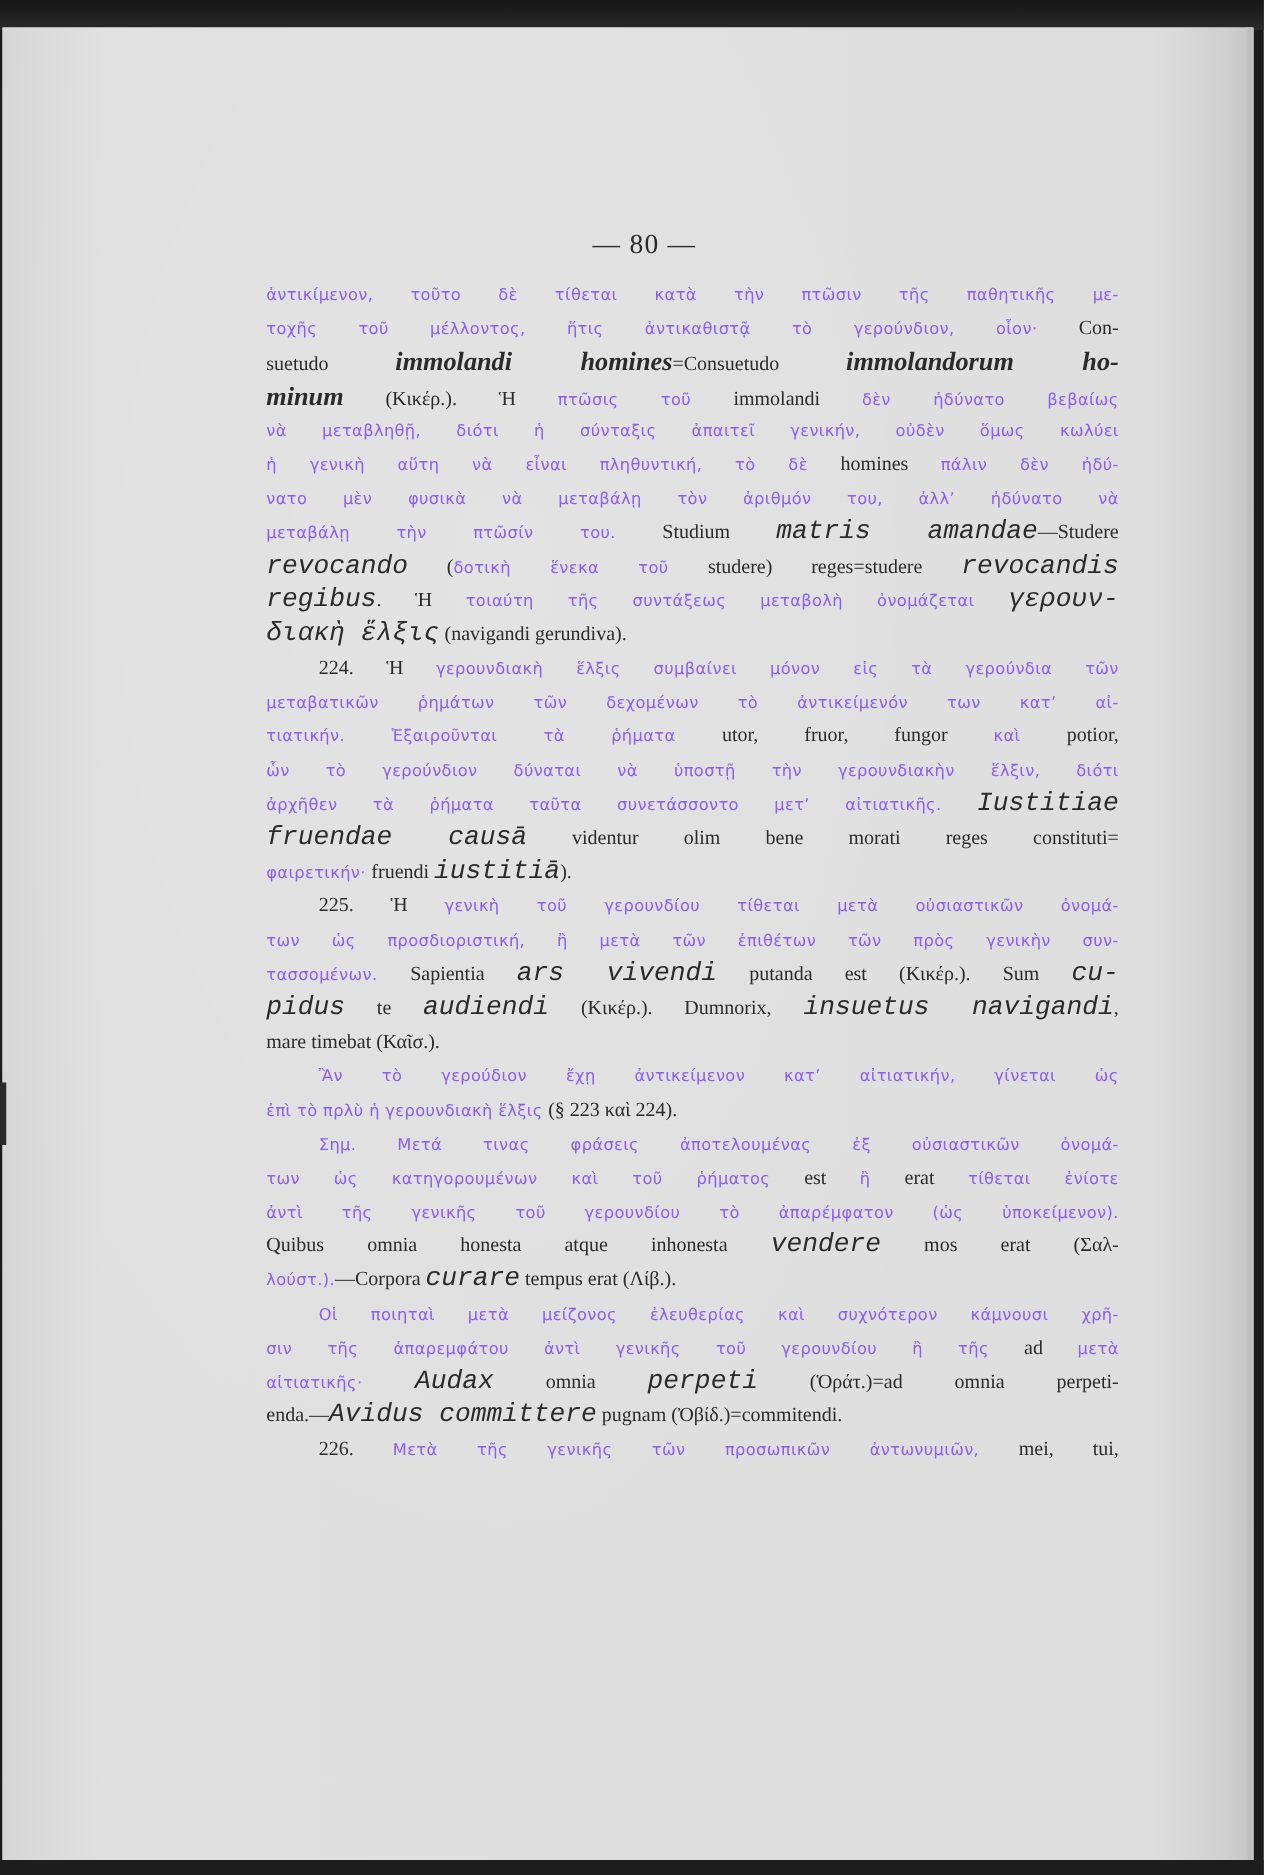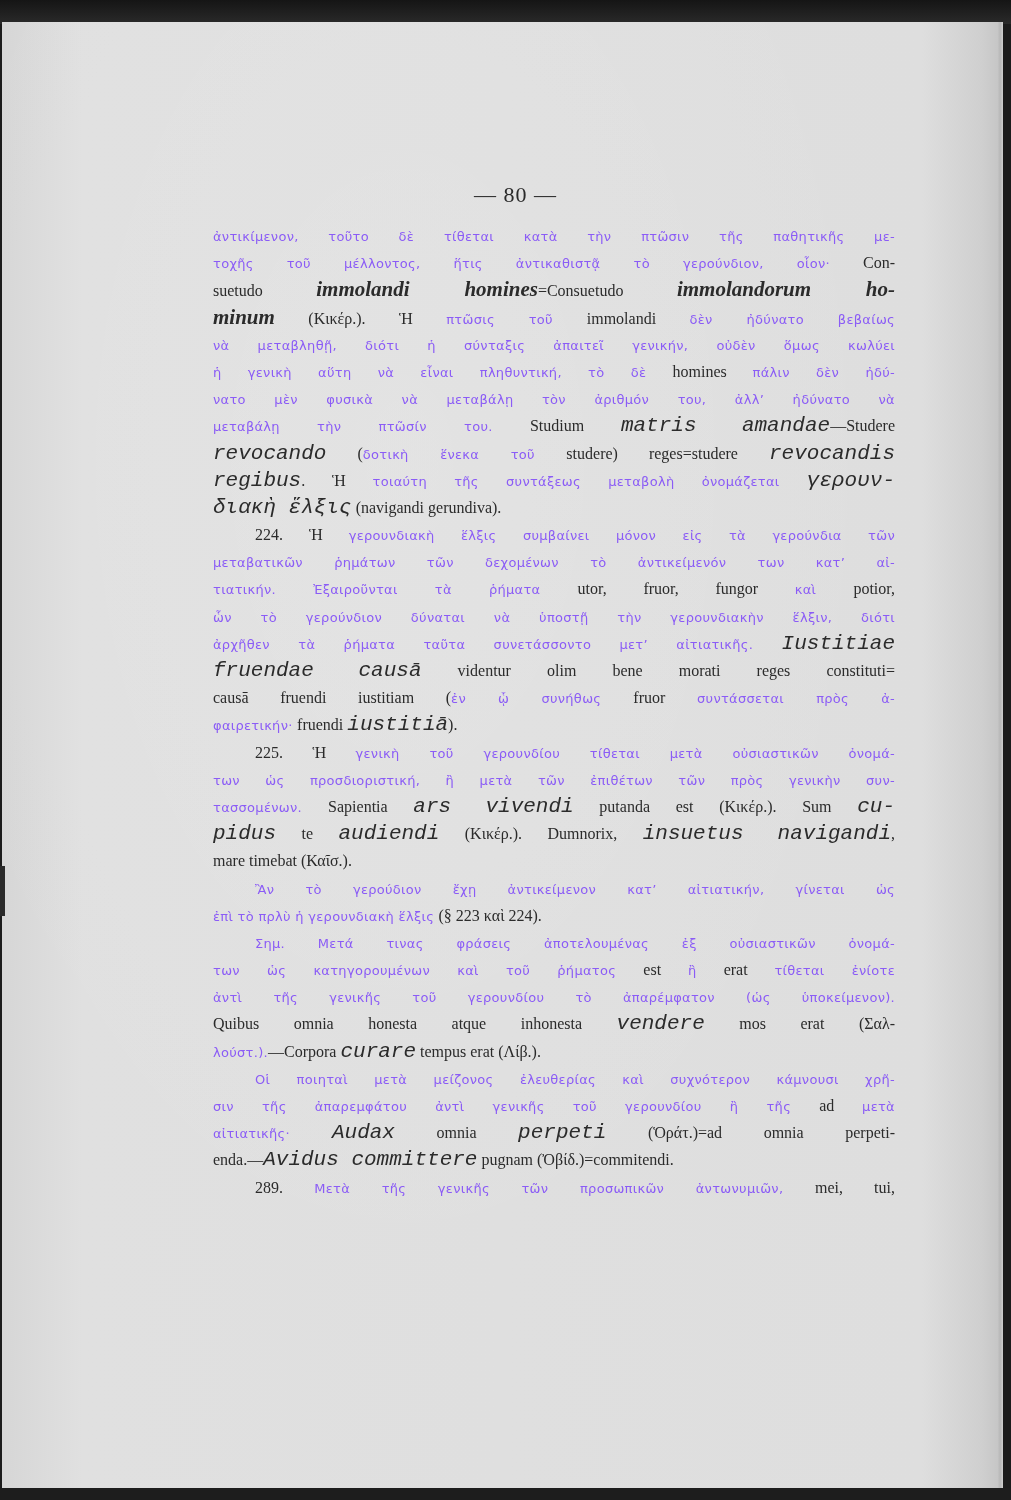--- a/index.html
+++ b/index.html
@@ -75,32 +75,31 @@
     <div class="line"><span class="g">μεταβάλῃ τὴν πτῶσίν του. </span><span class="l">Studium </span><span class="li">matris amandae</span><span class="l">—Studere</span></div>
     <div class="line"><span class="li">revocando</span><span class="l"> (</span><span class="g">δοτικὴ ἕνεκα τοῦ </span><span class="l">studere) reges=studere </span><span class="li">revocandis</span></div>
     <div class="line"><span class="li">regibus</span><span class="l">. Ἡ </span><span class="g">τοιαύτη τῆς συντάξεως μεταβολὴ ὀνομάζεται </span><span class="li">γερουν-</span></div>
     <div class="line last"><span class="li">διακὴ ἕλξις</span><span class="l"> (navigandi gerundiva).</span></div>
     <div class="line indent"><span class="l">224. Ἡ </span><span class="g">γερουνδιακὴ ἕλξις συμβαίνει μόνον εἰς τὰ γερούνδια τῶν</span></div>
     <div class="line"><span class="g">μεταβατικῶν ῥημάτων τῶν δεχομένων τὸ ἀντικείμενόν των κατ’ αἰ-</span></div>
     <div class="line"><span class="g">τιατικήν. Ἐξαιροῦνται τὰ ῥήματα </span><span class="l">utor, fruor, fungor </span><span class="g">καὶ </span><span class="l">potior,</span></div>
     <div class="line"><span class="g">ὧν τὸ γερούνδιον δύναται νὰ ὑποστῇ τὴν γερουνδιακὴν ἕλξιν, διότι</span></div>
     <div class="line"><span class="g">ἀρχῆθεν τὰ ῥήματα ταῦτα συνετάσσοντο μετ’ αἰτιατικῆς. </span><span class="li">Iustitiae</span></div>
     <div class="line"><span class="li">fruendae causā</span><span class="l"> videntur olim bene morati reges constituti=</span></div>
-    <div class="line"><span class="l">causā fruendi iustitiam (</span><span class="g">ἐν ᾧ συνήθως </span><span class="l">fruor </span><span class="g">συντάσσεται πρὸς ἀ-</span></div>
     <div class="line last"><span class="g">φαιρετικήν· </span><span class="l">fruendi </span><span class="li">iustitiā</span><span class="l">).</span></div>
     <div class="line indent"><span class="l">225. Ἡ </span><span class="g">γενικὴ τοῦ γερουνδίου τίθεται μετὰ οὐσιαστικῶν ὀνομά-</span></div>
     <div class="line"><span class="g">των ὡς προσδιοριστική, ἢ μετὰ τῶν ἐπιθέτων τῶν πρὸς γενικὴν συν-</span></div>
     <div class="line"><span class="g">τασσομένων. </span><span class="l">Sapientia </span><span class="li">ars vivendi</span><span class="l"> putanda est (Κικέρ.). Sum </span><span class="li">cu-</span></div>
     <div class="line"><span class="li">pidus</span><span class="l"> te </span><span class="li">audiendi</span><span class="l"> (Κικέρ.). Dumnorix, </span><span class="li">insuetus navigandi</span><span class="l">,</span></div>
     <div class="line last"><span class="l">mare timebat (Καῖσ.).</span></div>
     <div class="line indent"><span class="g">Ἂν τὸ γερούδιον ἔχῃ ἀντικείμενον κατ’ αἰτιατικήν, γίνεται ὡς</span></div>
     <div class="line last"><span class="g">ἐπὶ τὸ πρλὺ ἡ γερουνδιακὴ ἕλξις </span><span class="l">(§ 223 καὶ 224).</span></div>
     <div class="line indent"><span class="g">Σημ. </span><span class="g">Μετά τινας φράσεις ἀποτελουμένας ἐξ οὐσιαστικῶν ὀνομά-</span></div>
     <div class="line"><span class="g">των ὡς κατηγορουμένων καὶ τοῦ ῥήματος </span><span class="l">est </span><span class="g">ἢ </span><span class="l">erat </span><span class="g">τίθεται ἐνίοτε</span></div>
     <div class="line"><span class="g">ἀντὶ τῆς γενικῆς τοῦ γερουνδίου τὸ ἀπαρέμφατον (ὡς ὑποκείμενον).</span></div>
     <div class="line"><span class="l">Quibus omnia honesta atque inhonesta </span><span class="li">vendere</span><span class="l"> mos erat (Σαλ-</span></div>
     <div class="line last"><span class="g">λούστ.).</span><span class="l">—Corpora </span><span class="li">curare</span><span class="l"> tempus erat (Λίβ.).</span></div>
     <div class="line indent"><span class="g">Οἱ ποιηταὶ μετὰ μείζονος ἐλευθερίας καὶ συχνότερον κάμνουσι χρῆ-</span></div>
     <div class="line"><span class="g">σιν τῆς ἀπαρεμφάτου ἀντὶ γενικῆς τοῦ γερουνδίου ἢ τῆς </span><span class="l">ad </span><span class="g">μετὰ</span></div>
     <div class="line"><span class="g">αἰτιατικῆς· </span><span class="li">Audax</span><span class="l"> omnia </span><span class="li">perpeti</span><span class="l"> (Ὁράτ.)=ad omnia perpeti-</span></div>
     <div class="line last"><span class="l">enda.—</span><span class="li">Avidus committere</span><span class="l"> pugnam (Ὀβίδ.)=commitendi.</span></div>
-    <div class="line indent"><span class="l">289. </span><span class="g">Μετὰ τῆς γενικῆς τῶν προσωπικῶν ἀντωνυμιῶν, </span><span class="l">mei, tui,</span></div>
+    <div class="line indent"><span class="l">226. </span><span class="g">Μετὰ τῆς γενικῆς τῶν προσωπικῶν ἀντωνυμιῶν, </span><span class="l">mei, tui,</span></div>
   </div>
 
 </body></html>

